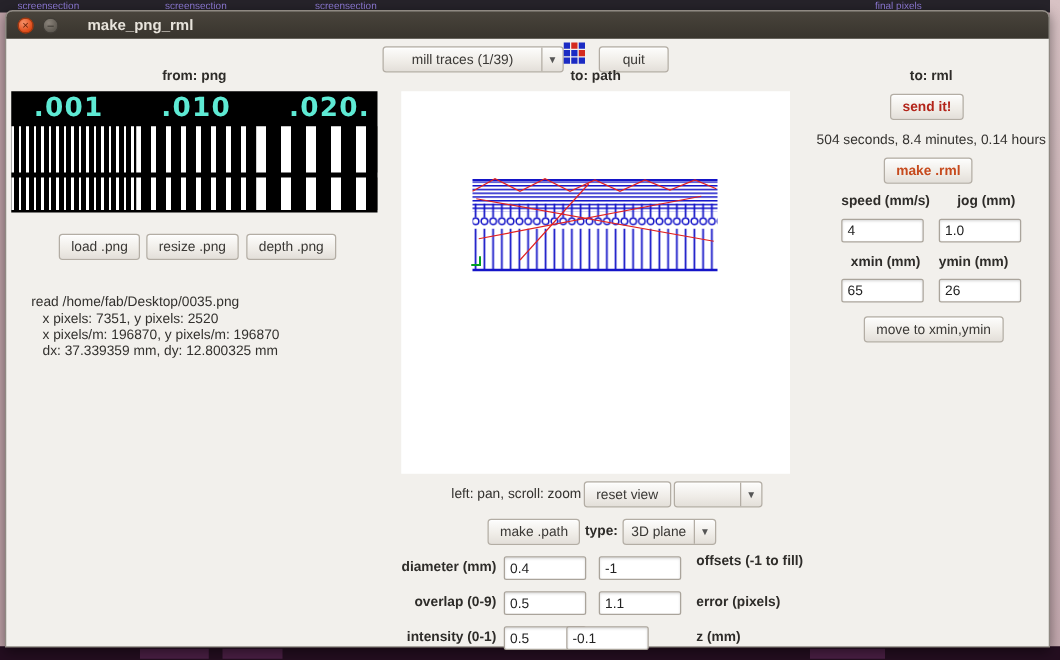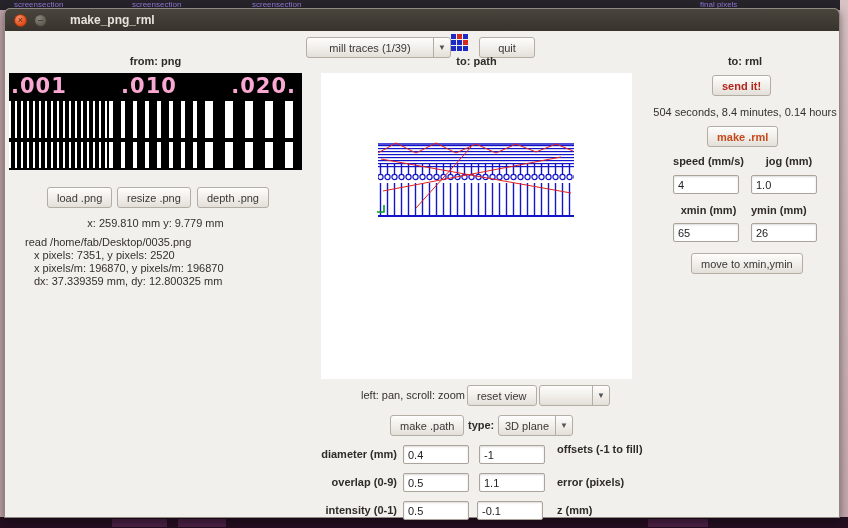--- a/index.html
+++ b/index.html
@@ -37,22 +37,22 @@
               border:1px solid #b3ada4; border-radius:3px; box-shadow:inset 0 1px 0 rgba(255,255,255,.7); }
   .dd-text { display:flex; align-items:center; justify-content:center; padding:0 8px; font-size:11px; color:#3a3835; white-space:nowrap; }
   .dd-arrow { display:flex; align-items:center; justify-content:center; width:17px; border-left:1px solid #b3ada4;
               font-size:8px; color:#555; }
   .lbl { position:absolute; font-size:11px; font-weight:bold; color:#2e2c29; white-space:nowrap; }
   .txt { position:absolute; font-size:11px; color:#33312e; white-space:nowrap; }
   .col-header { position:absolute; font-size:11px; font-weight:bold; text-align:center; color:#2e2c29; }
 
   
   .png-image { position:absolute; left:4px; top:64px; width:293px; height:97px; background:#000; overflow:hidden; }
-  .png-labels { display:flex; justify-content:space-between; padding:1px 6px 0 2px; height:28px;
-                color:#f9a8d4; font-family:"DejaVu Sans", sans-serif; font-weight:bold; font-size:21px; letter-spacing:1px; }
+  .png-labels { display:flex; justify-content:space-between; padding:1px 6px 0 18px; height:28px;
+                color:#5eead4; font-family:"DejaVu Sans", sans-serif; font-weight:bold; font-size:21px; letter-spacing:1px; }
   .band { display:flex; width:100%; }
   .band1 { height:37px; }
   .band2 { height:26px; margin-top:4px; }
   .seg-thin  { width:34%; height:100%; background:repeating-linear-gradient(90deg,#fff 0 2px,#000 2px 6px); }
   .seg-med   { width:33%; height:100%; background:repeating-linear-gradient(90deg,#fff 0 4px,#000 4px 12px); }
   .seg-thick { width:33%; height:100%; background:repeating-linear-gradient(90deg,#fff 0 8px,#000 8px 20px); }
 
   .info-block { position:absolute; left:20px; top:227px; font-size:11px; line-height:13px; color:#33312e; }
   .info-block div.ind { padding-left:9px; }
 
@@ -128,21 +128,20 @@
       <div class="seg-thin"></div>
       <div class="seg-med"></div>
       <div class="seg-thick"></div>
     </div>
   </div>
 
   <button class="btn" style="left:42px;  top:178px">load .png</button>
   <button class="btn" style="left:112px; top:178px">resize .png</button>
   <button class="btn" style="left:192px; top:178px">depth .png</button>
 
-  <div class="txt" style="left:4px; top:208px; width:293px; text-align:center">x: 259.810 mm  y: 9.779 mm</div>
 
   <div class="info-block">
     <div>read /home/fab/Desktop/0035.png</div>
     <div class="ind">x pixels: 7351, y pixels: 2520</div>
     <div class="ind">x pixels/m: 196870, y pixels/m: 196870</div>
     <div class="ind">dx: 37.339359 mm, dy: 12.800325 mm</div>
   </div>
 
   <div class="path-canvas">
     <svg width="311" height="306" viewBox="0 0 311 306">
@@ -186,21 +185,21 @@
   <input class="tinput" style="left: 474px; top: 436px;" value="-1">
   <div class="lbl" style="left:552px; top:434px">offsets (-1 to fill)</div>
 
   <div class="lbl" style="left:282px; top:467px; width:110px; text-align:right">overlap (0-9)</div>
   <input class="tinput" style="left: 398px; top: 464px;" value="0.5">
   <input class="tinput" style="left: 474px; top: 464px;" value="1.1">
   <div class="lbl" style="left:552px; top:467px">error (pixels)</div>
 
   <div class="lbl" style="left:282px; top:495px; width:110px; text-align:right">intensity (0-1)</div>
   <input class="tinput" style="left: 398px; top: 492px;" value="0.5">
-  <input class="tinput" style="left: 472px; top: 492px;" value="-0.1">
+  <input class="tinput" style="left: 448px; top: 492px;" value="-0.1">
   <div class="lbl" style="left:552px; top:495px">z (mm)</div>
 
   <button class="btn accent-red" style="left:707px; top:66px">send it!</button>
   <div class="txt" style="left:644px; top:97px; width:192px; text-align:center">504 seconds, 8.4 minutes, 0.14 hours</div>
   <button class="btn accent-orange" style="left:702px; top:117px">make .rml</button>
 
   <div class="lbl" style="left:656px; top:146px; width:95px; text-align:center">speed (mm/s)</div>
   <div class="lbl" style="left:746px; top:146px; width:76px; text-align:center">jog (mm)</div>
   <input class="tinput" style="left: 668px; top: 166px;" value="4">
   <input class="tinput" style="left: 746px; top: 166px;" value="1.0">

